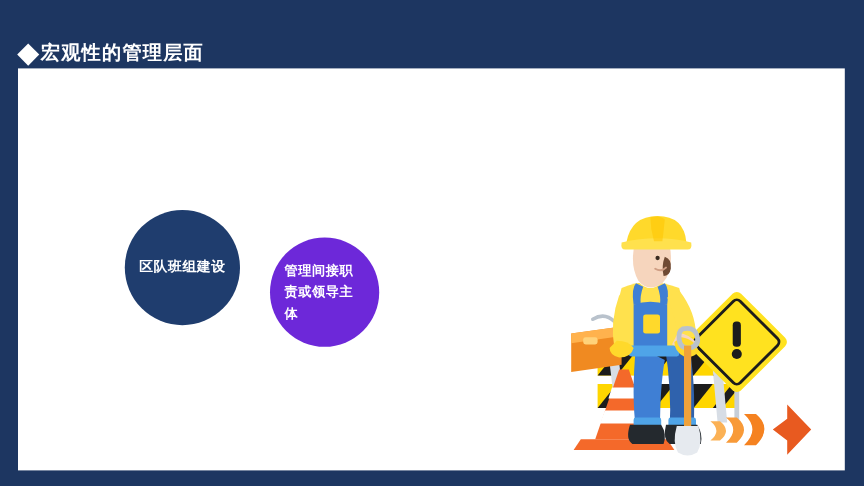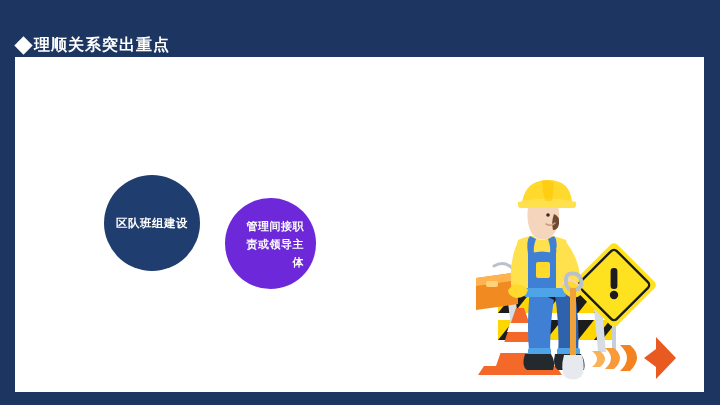--- a/index.html
+++ b/index.html
@@ -29,21 +29,21 @@
   
   .panel{
     position:absolute;left:15px;top:57px;
     width:689px;height:335px;background:#ffffff;
   }
 
   
   .circle{
     position:absolute;border-radius:50%;
     display:flex;align-items:center;justify-content:center;
-    text-align:right;color:#ffffff;font-weight:bold;
+    text-align:left;color:#ffffff;font-weight:bold;
     font-size:11.5px;line-height:19px;letter-spacing:.5px;
   }
   .circle span{display:block;padding:0 12px;}
   .c1{left:89px;top:118px;width:96px;height:96px;background:#1f3d6e;}
   .c2{left:210px;top:141px;width:91px;height:91px;background:#6d28d9;font-size:11px;line-height:18px;}
   .c3{left:342px;top:138px;width:96px;height:96px;background:#1f3d6e;font-size:11px;line-height:18px;}
 
   
   .body-text{
     position:absolute;left:92px;top:261px;width:360px;
@@ -55,21 +55,21 @@
   .illo{position:absolute;left:455px;top:105px;width:215px;height:225px;}
   .illo svg{display:block;width:215px;height:225px;}
 </style>
 </head>
 <body>
 
 <div class="slide">
 
   <div class="title-bar">
     <div class="diamond"></div>
-    <div class="title-text">理顺关系突出重点</div>
+    <div class="title-text">宏观性的管理层面</div>
   </div>
 
   <div class="panel">
 
     <div class="circle c1">
       <span>区队班组建设</span>
     </div>
 
     <div class="circle c2">
       <span>管理间接职责或领导主体</span>

